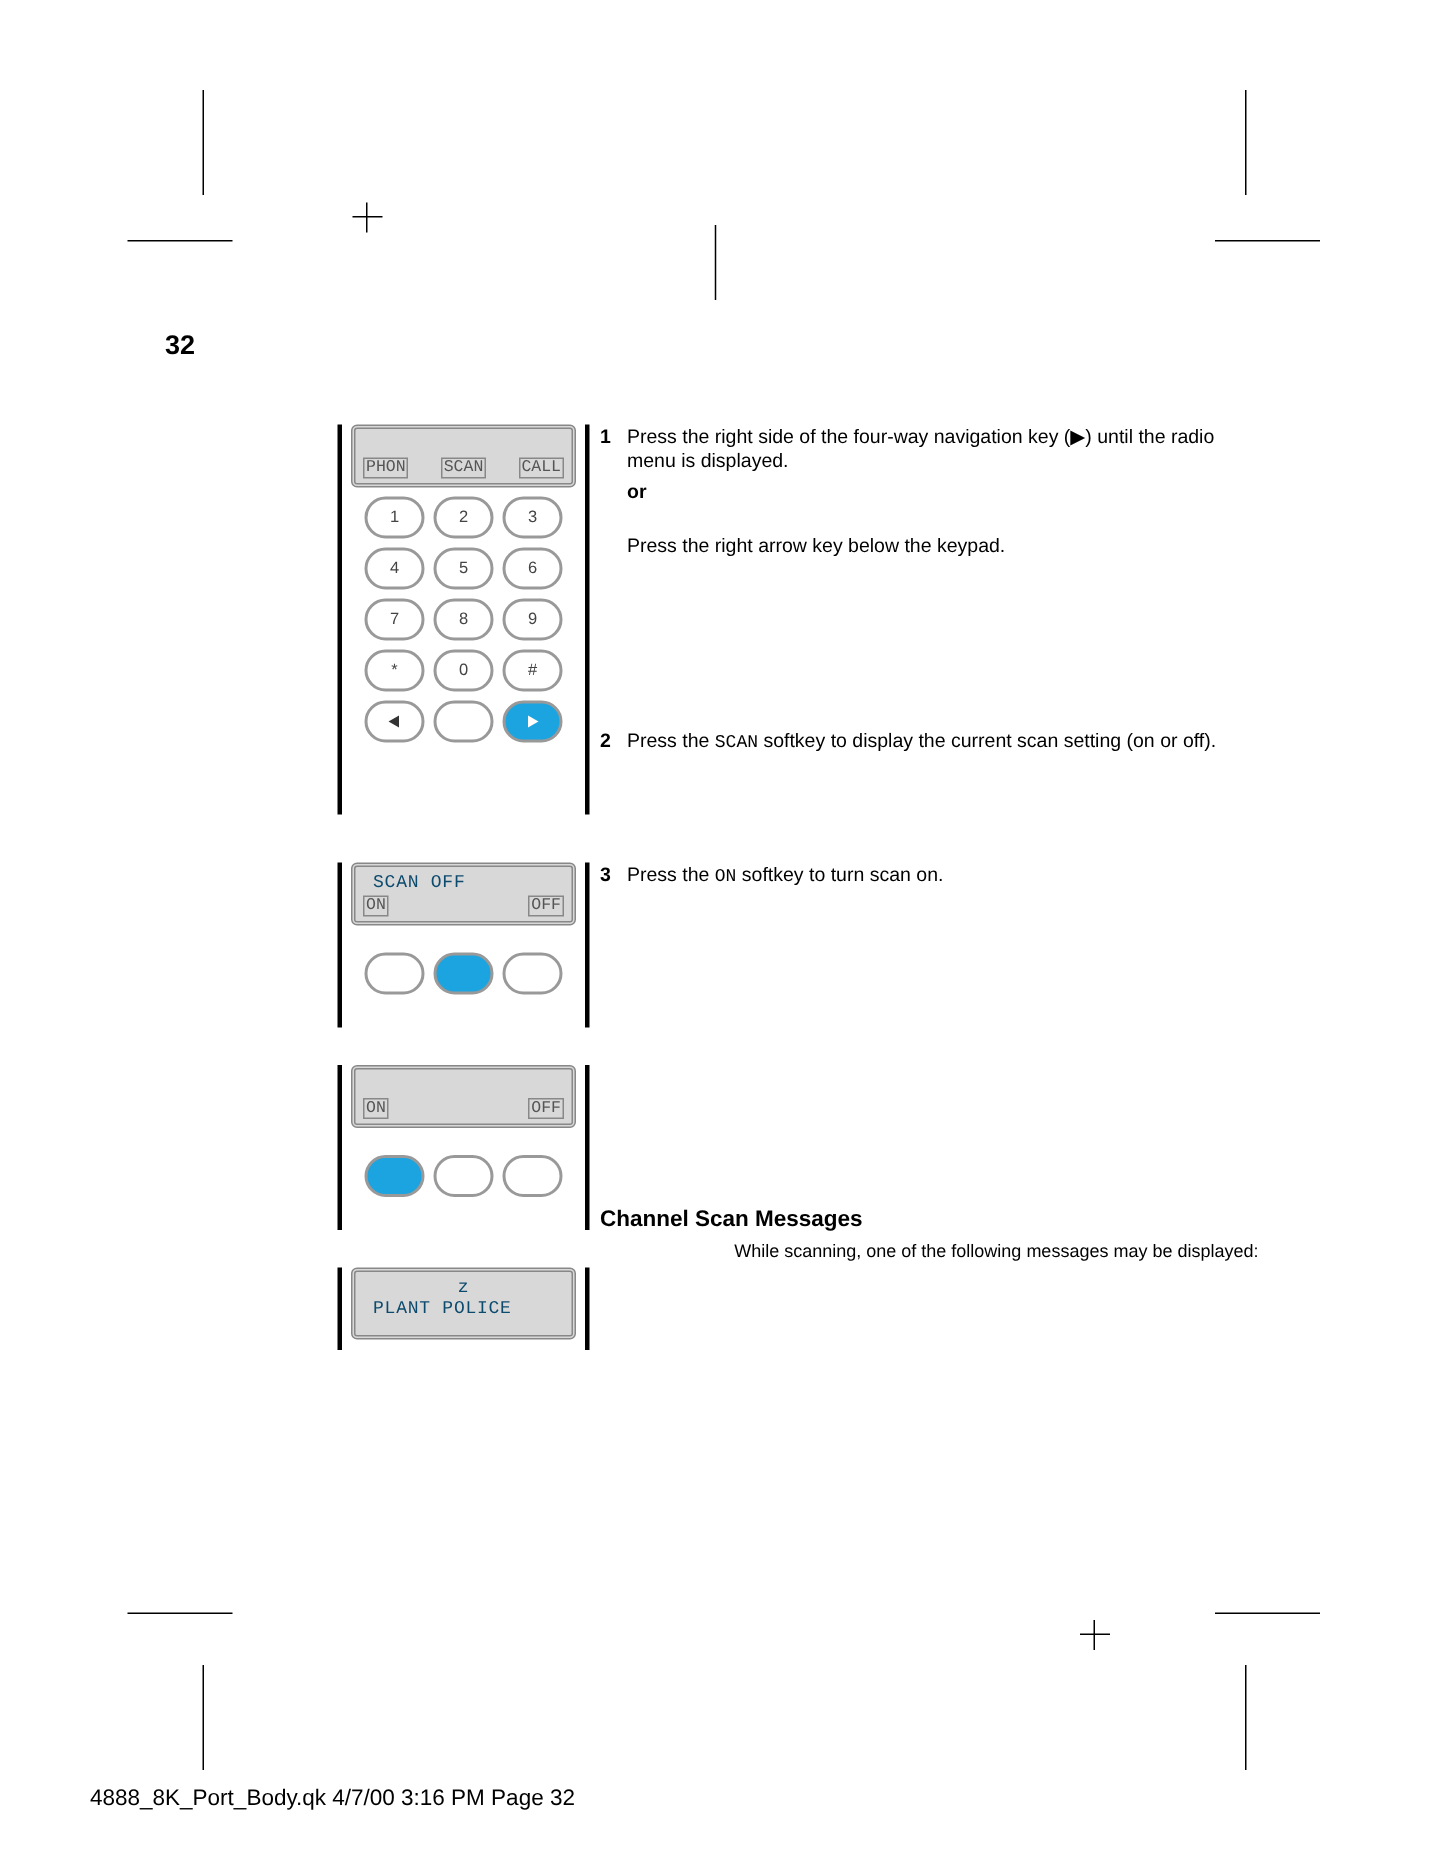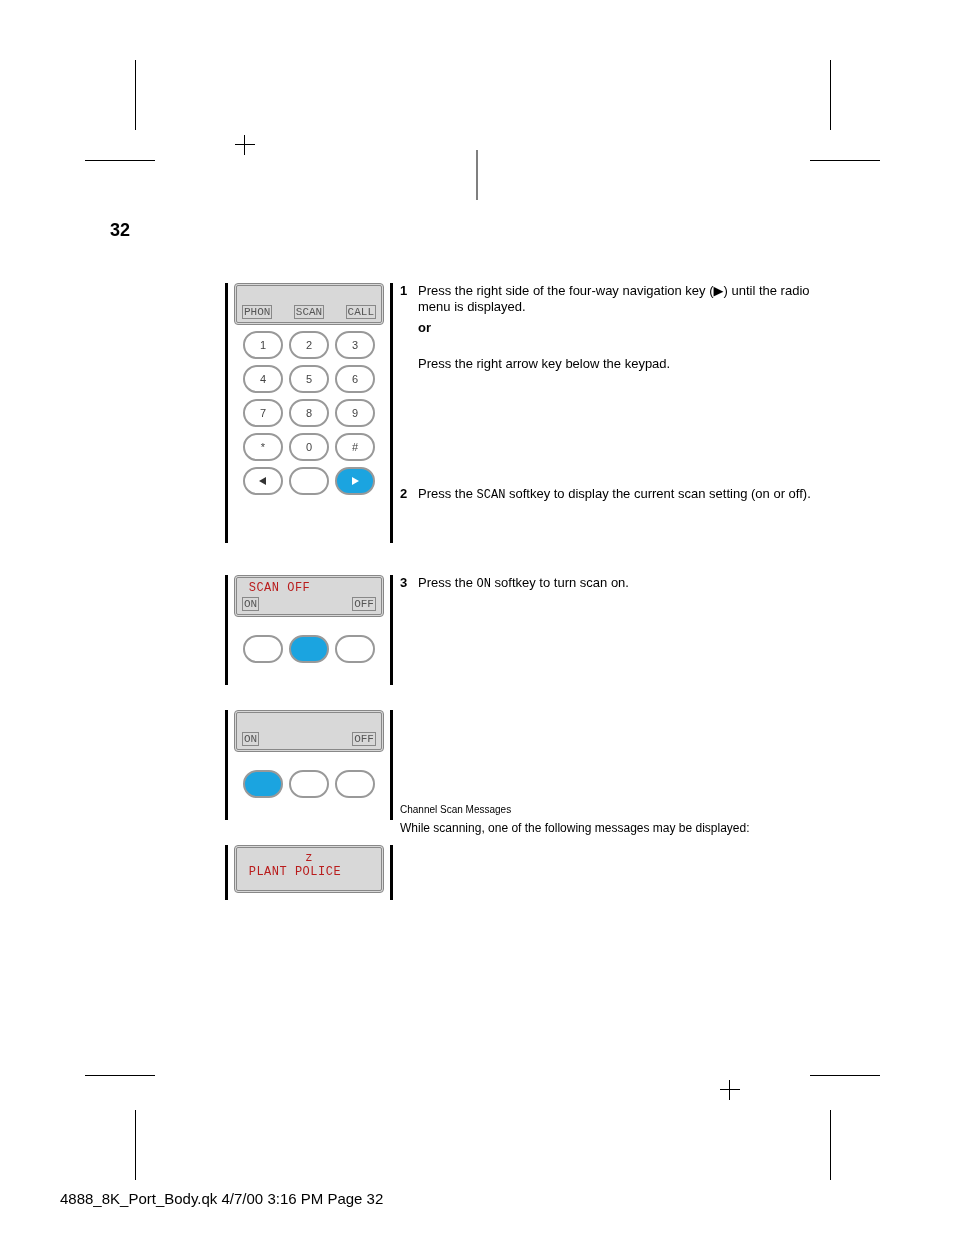--- a/index.html
+++ b/index.html
@@ -35,21 +35,21 @@
     border-radius: 4px;
     padding: 3px 4px;
     width: 100%;
     position: relative;
     height: 42px;
   }
   .lcd .line1, .lcd .line2 {
     font-family: "Courier New", monospace;
     font-size: 12px;
     letter-spacing: 0.5px;
-    color: #b91c1c;
+    color: #0c4a6e;
     line-height: 14px;
     height: 14px;
     white-space: pre;
   }
   .softkeys { display: flex; justify-content: space-between; position: absolute; left: 5px; right: 5px; bottom: 3px; }
   .softkey-box {
     font-family: "Courier New", monospace;
     font-size: 11px;
     color: #555;
     border: 1px solid #888;
@@ -70,22 +70,22 @@
   .key svg { width: 10px; height: 10px; }
 
   .text-col { position: absolute; left: 400px; right: 115px; font-size: 13px; line-height: 1.25; }
   .step-num { font-weight: bold; display: inline-block; width: 18px; }
   .step { display: flex; margin-bottom: 4px; }
   .step .body { flex: 1; }
   .or { margin-left: 18px; font-weight: bold; margin-bottom: 20px; }
   .sub { margin-left: 18px; margin-bottom: 4px; }
   .softkey-name { font-family: "Courier New", monospace; font-size: 12px; }
 
-  .h2 { font-weight: normal; font-size: 10px; margin-top: 24px; margin-bottom: 4px; }
-  .caption { font-size: 12px; margin-bottom: 6px; }
+  .h2 { font-weight: bold; font-size: 15px; margin-top: 24px; margin-bottom: 4px; }
+  .caption { font-size: 12px; margin-bottom: 6px; text-align: right; }
   .footer-caption { font-size: 15px; position: absolute; }
 </style>
 </head>
 <body>
 
 <div class="crop v" style="top:60px; left:135px;"></div>
 <div class="crop h" style="top:160px; left:85px;"></div>
 <div class="plus" style="top:135px; left:235px;"></div>
 
 <div class="crop v" style="top:60px; left:830px;"></div>

